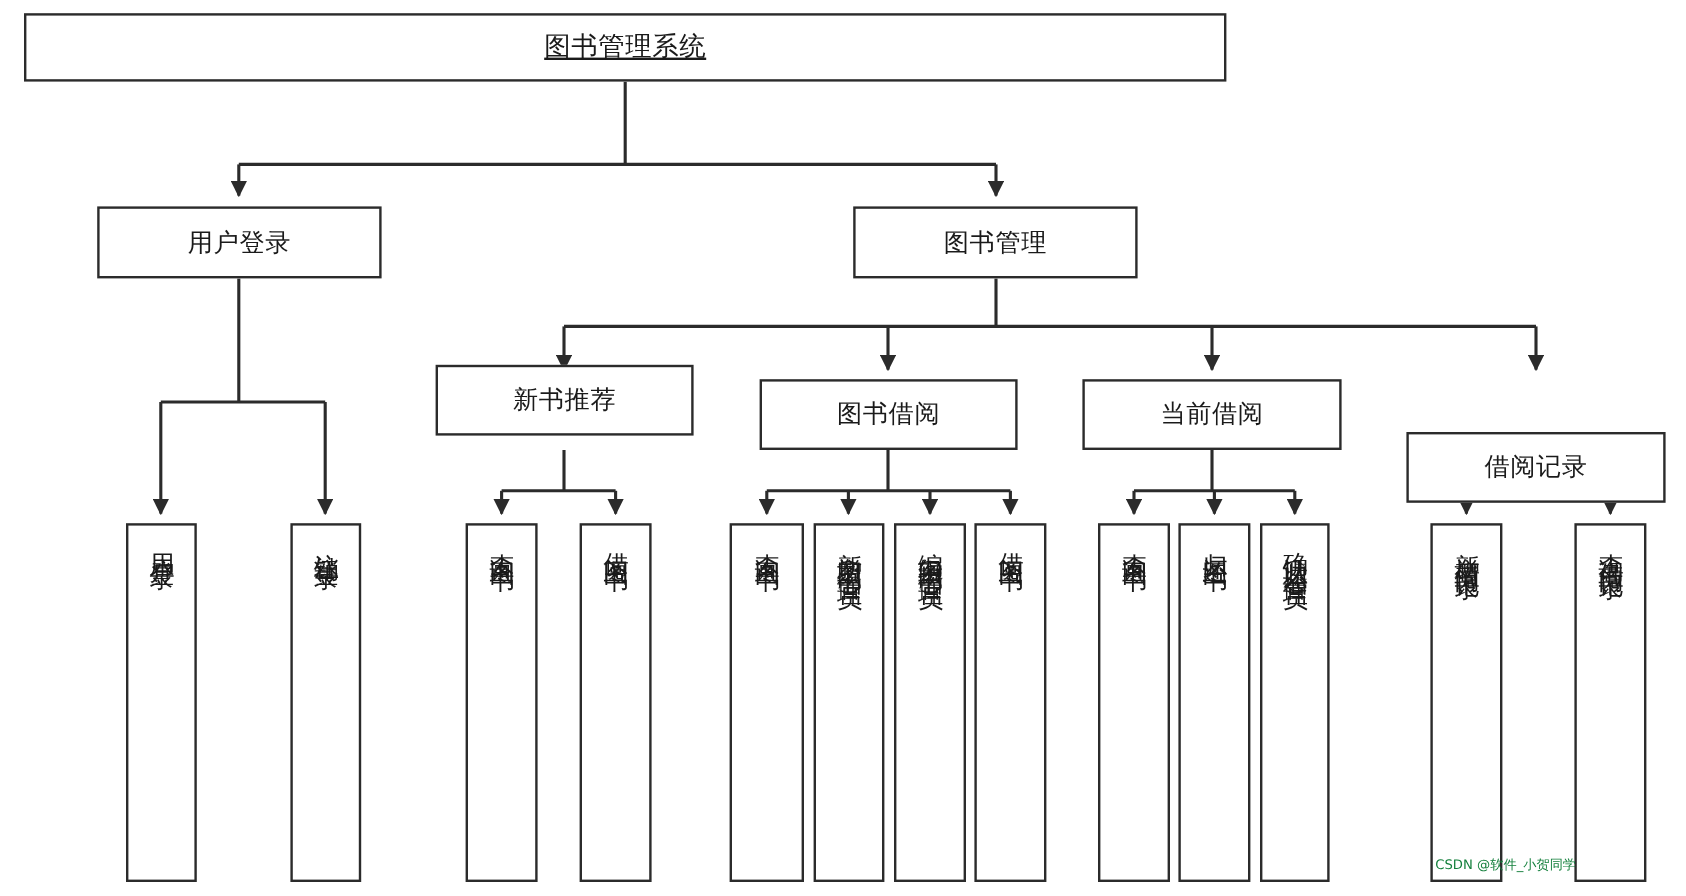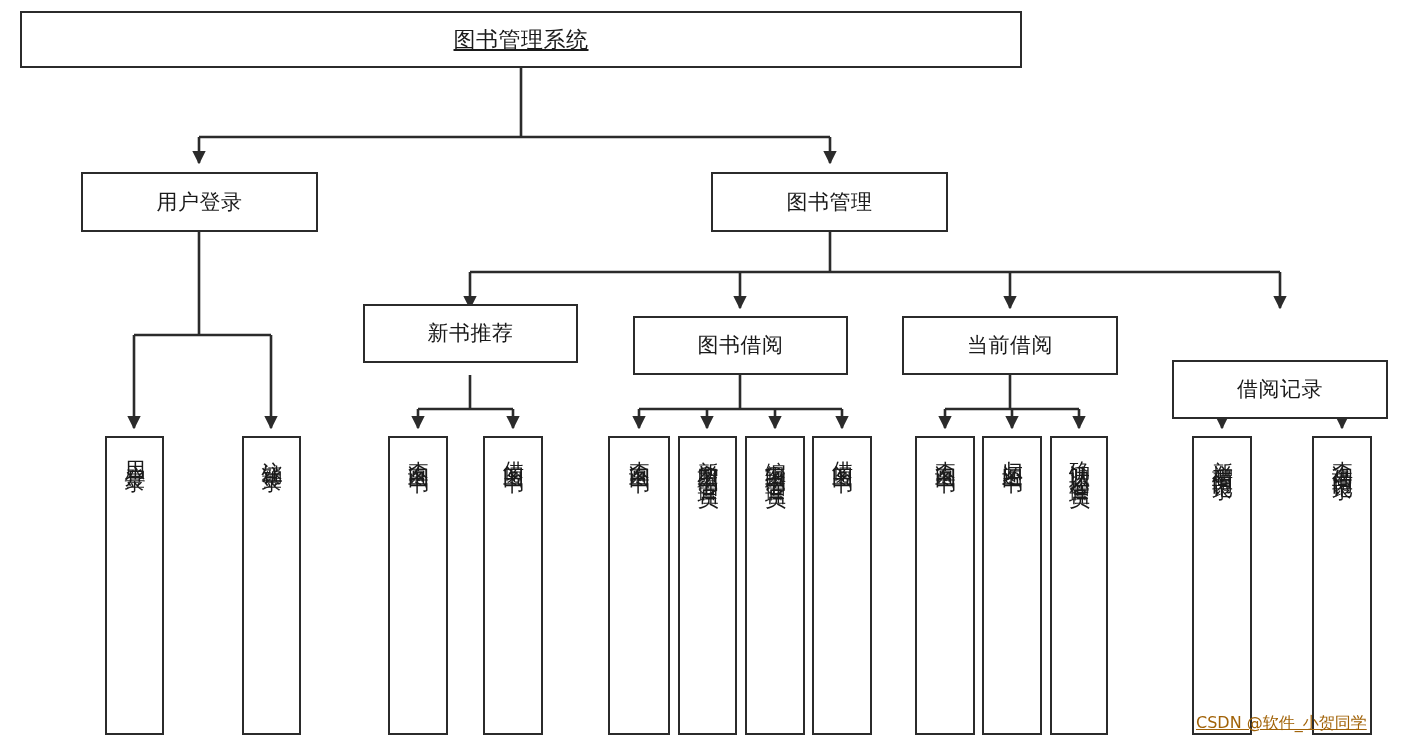--- a/index.html
+++ b/index.html
@@ -60,26 +60,25 @@
     text-orientation: upright;
     font-size: 21px;
     letter-spacing: 4px;
     line-height: 1;
     white-space: normal;
   }
   .watermark {
     position: absolute;
     left: 1196px;
     top: 713px;
-    font-size: 16px;
-    color: #a16207;
+    font-size: 11px;
+    color: #15803d;
     white-space: nowrap;
     z-index: 5;
     font-family: "DejaVu Sans", "Liberation Sans", sans-serif;
-    text-decoration: underline;
   }
 </style>
 </head>
 <body>
 
 <div id="canvas">
 
   <svg id="edges" viewBox="0 0 1405 747" xmlns="http://www.w3.org/2000/svg">
     <defs>
       <marker id="arrow" viewBox="0 0 10 10" refX="9" refY="5" markerWidth="5.2" markerHeight="5.2" orient="auto-start-reverse">

